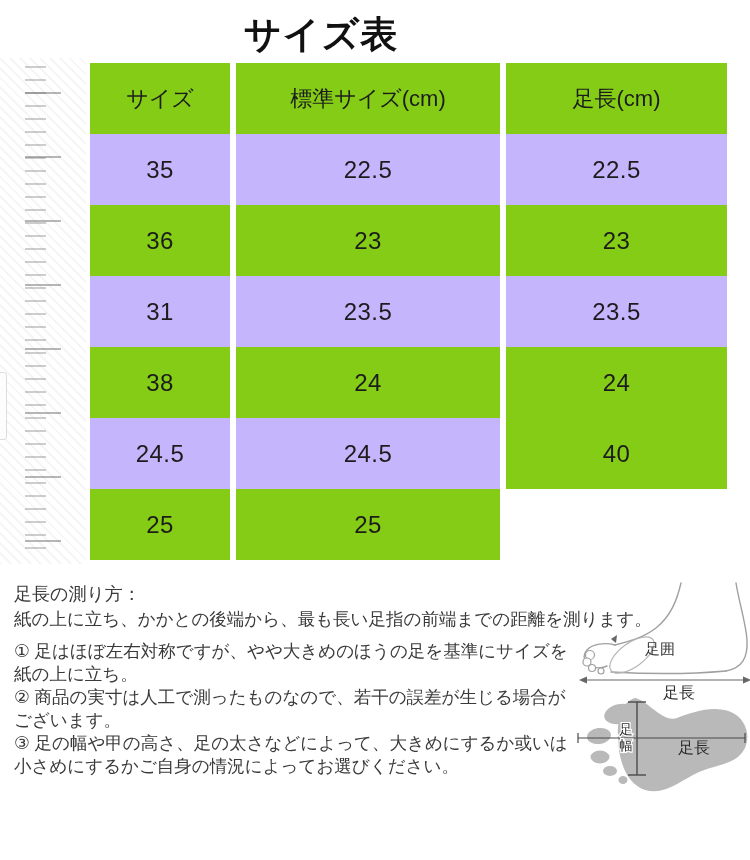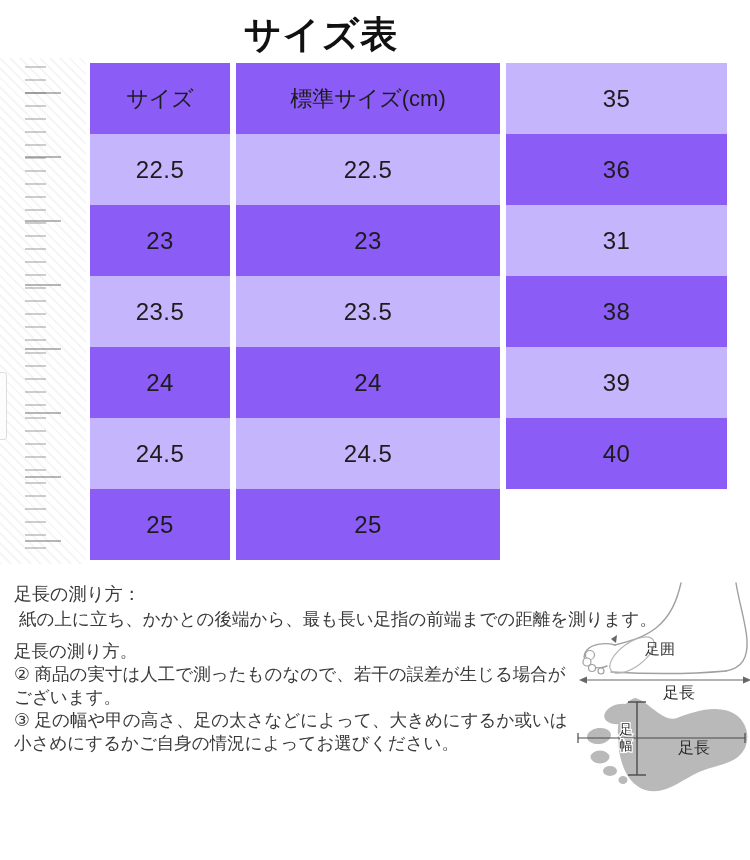--- a/index.html
+++ b/index.html
@@ -40,26 +40,26 @@
     display: grid;
     grid-template-columns: 140px 264px 221px;
     column-gap: 6px;
     grid-auto-rows: 71px;
   }
   .cell {
     display: flex; align-items: center; justify-content: center;
     font-size: 24px; color: #1c1c1c; background: #c4b5fd;
     letter-spacing: 0.5px;
   }
-  .cell.gray { background: #8b5cf6; text-align: right; }
+  .cell.gray { background: #84cc16; text-align: right; }
   .cell.head { font-size: 22px; letter-spacing: 0; }
   
   .measure { position: absolute; left: 14px; top: 566px; width: 648px; }
   .measure .hd { font-size: 18px; color: #3a3a3a; line-height: 24px; margin-top: 16px; }
-  .measure .bd { font-size: 17.5px; color: #3a3a3a; line-height: 23px; margin-top: 2px; white-space: nowrap; text-align: center; }
+  .measure .bd { font-size: 17.5px; color: #3a3a3a; line-height: 23px; margin-top: 2px; white-space: nowrap; }
   .notes { position: absolute; left: 14px; top: 640px; width: 620px; }
   .notes .hd { font-size: 18px; color: #3a3a3a; line-height: 25px; }
   .notes .ln { font-size: 17.5px; color: #3a3a3a; line-height: 23px; white-space: nowrap; }
   
   .illu { position: absolute; left: 575px; top: 582px; width: 175px; height: 215px; }
   .illu svg text { font-family: "Liberation Sans", "DejaVu Sans", sans-serif; }
 </style>
 </head>
 <body>
 
@@ -68,47 +68,48 @@
 <div class="hatch"></div>
 <div class="ruler">
   <div class="short"></div>
   <div class="long"></div>
 </div>
 <div class="edge-artifact"></div>
 
 <div class="size-table" id="size-table">
     <div class="cell head gray">サイズ</div>
     <div class="cell head gray">標準サイズ(cm)</div>
+    <div class="cell head gray">足長(cm)</div>
     <div class="cell">35</div>
     <div class="cell">22.5</div>
     <div class="cell">22.5</div>
     <div class="cell gray">36</div>
     <div class="cell gray">23</div>
     <div class="cell gray">23</div>
     <div class="cell">31</div>
     <div class="cell">23.5</div>
     <div class="cell">23.5</div>
     <div class="cell gray">38</div>
     <div class="cell gray">24</div>
     <div class="cell gray">24</div>
-    <div class="cell">39</div>
     <div class="cell">24.5</div>
     <div class="cell">24.5</div>
     <div class="cell gray">40</div>
     <div class="cell gray">25</div>
     <div class="cell gray">25</div>
   </div>
 
 <div class="measure">
   <div class="hd">足長の測り方：</div>
   <div class="bd">紙の上に立ち、かかとの後端から、最も長い足指の前端までの距離を測ります。</div>
 </div>
 
 <div class="notes">
-  <div class="ln">足長の測り方。</div>
+  <div class="ln">① 足はほぼ左右対称ですが、やや大きめのほうの足を基準にサイズを</div>
+  <div class="ln">紙の上に立ち。</div>
   <div class="ln">② 商品の実寸は人工で測ったものなので、若干の誤差が生じる場合が</div>
   <div class="ln">ございます。</div>
   <div class="ln">③ 足の幅や甲の高さ、足の太さなどによって、大きめにするか或いは</div>
   <div class="ln">小さめにするかご自身の情況によってお選びください。</div>
 </div>
 
 <div class="illu">
   <svg width="175" height="215" viewBox="0 0 175 215">
 
     <g fill="none" stroke="#a0a0a0" stroke-width="1.4" stroke-linecap="round">

